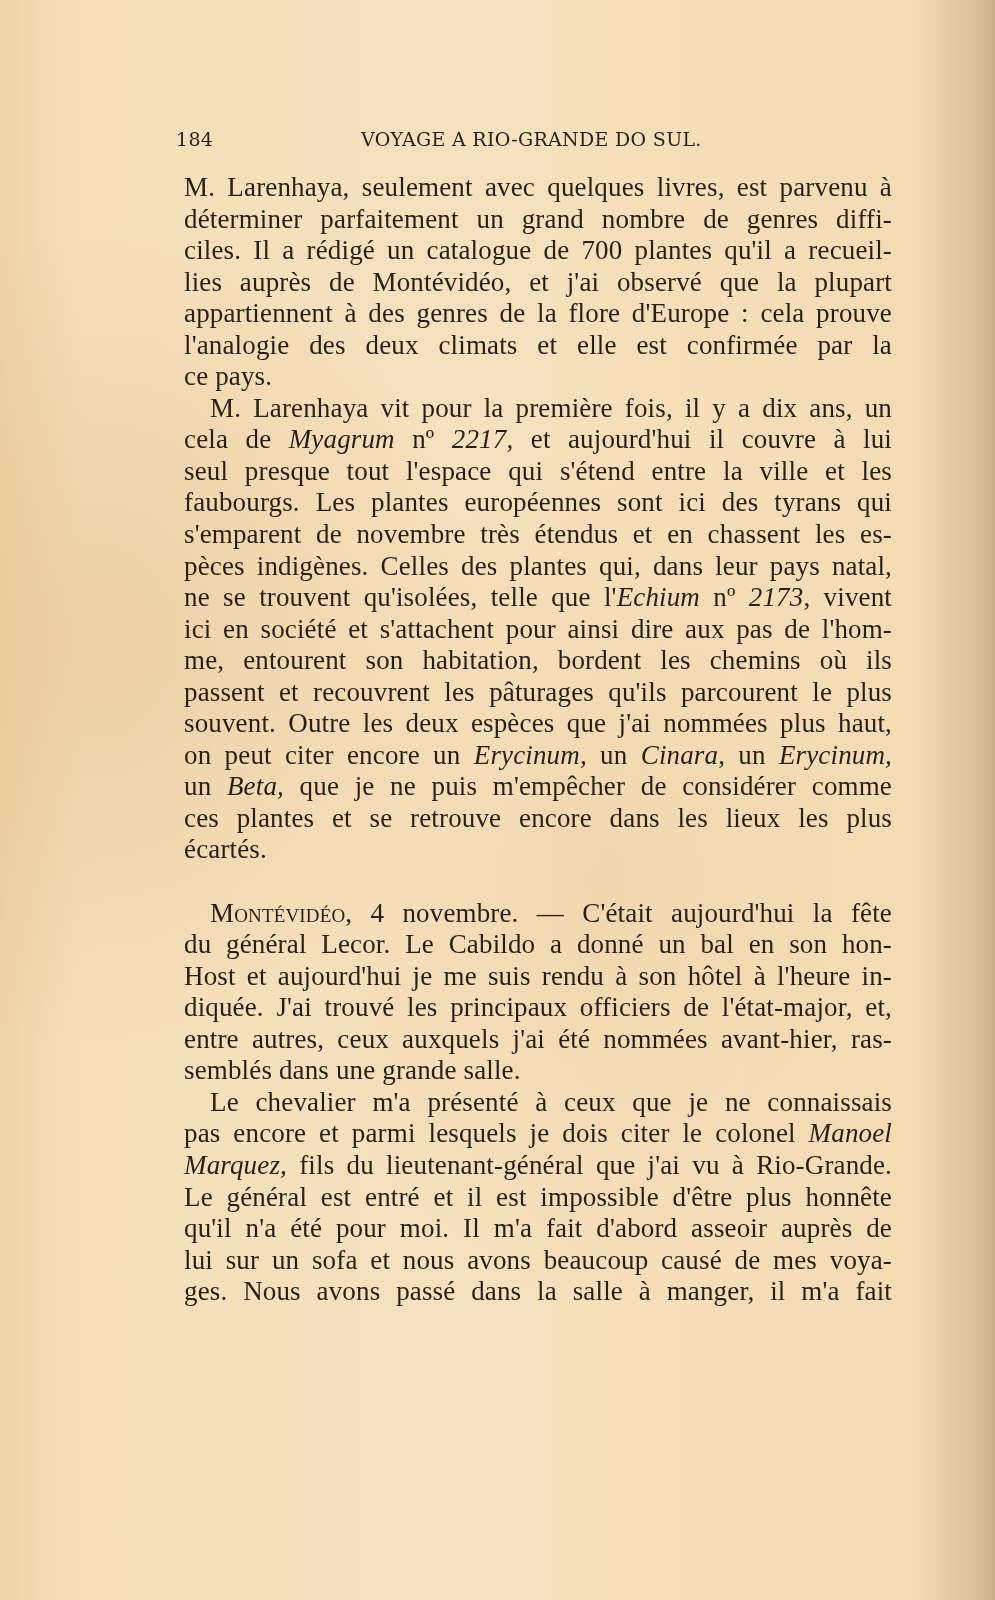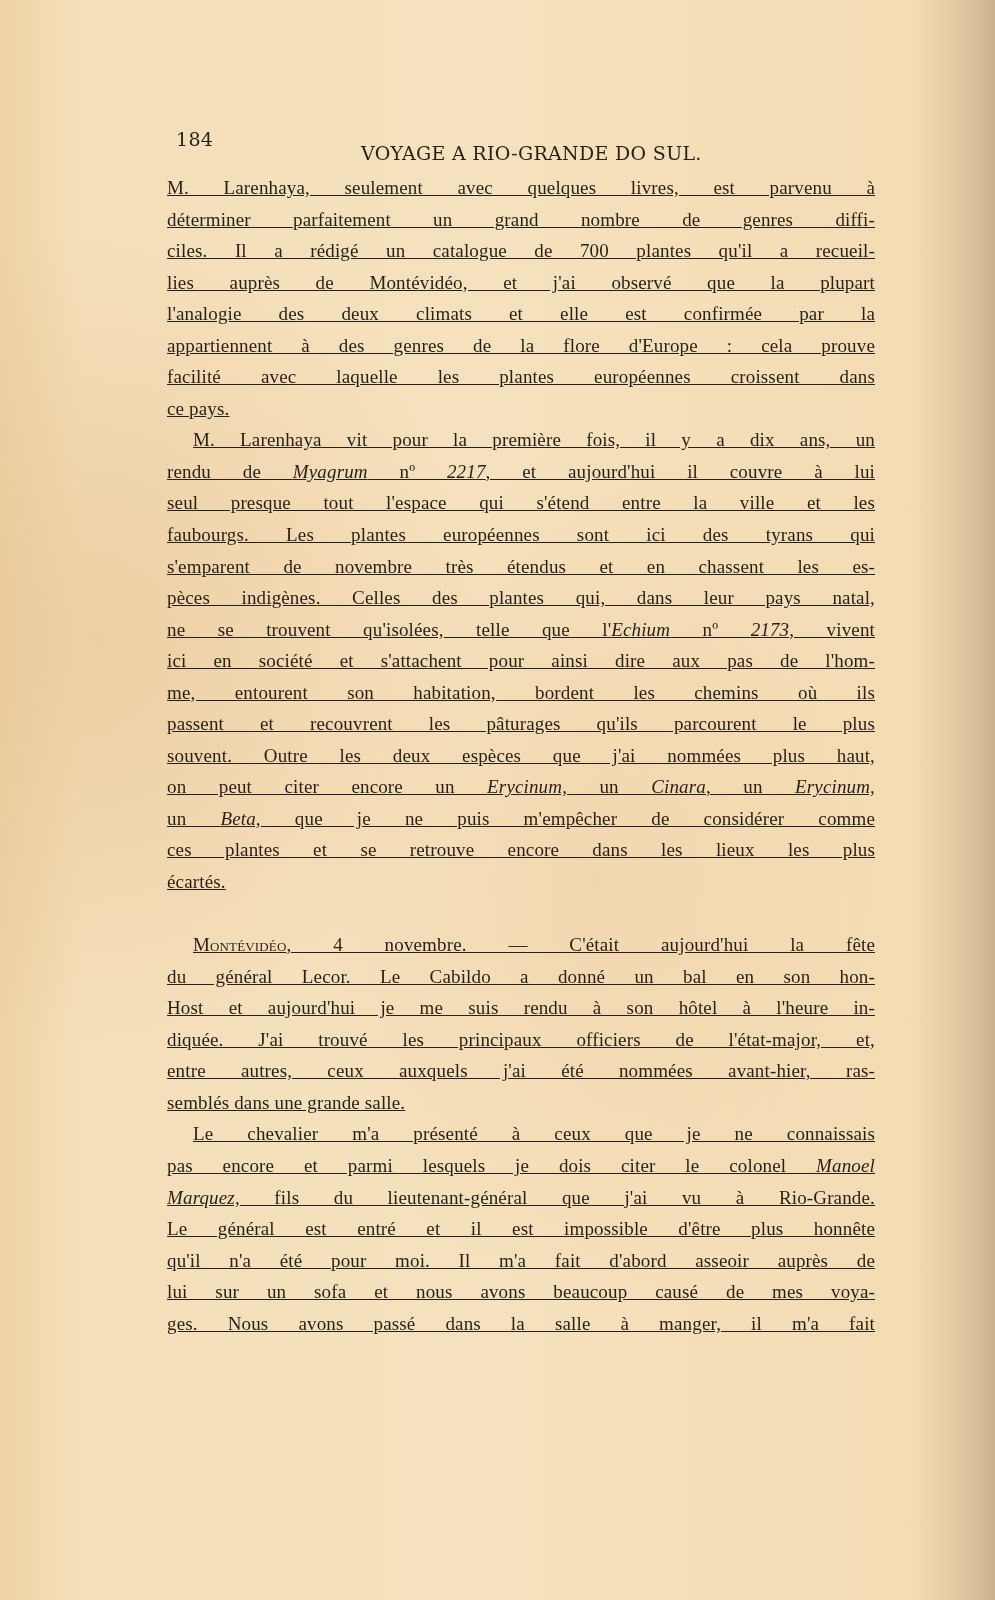--- a/index.html
+++ b/index.html
@@ -13,28 +13,27 @@
     position: relative;
     font-family: "DejaVu Serif", "Liberation Serif", serif;
     color: #2a1f16;
   }
   .page { position: absolute; left: 0; top: 0; width: 995px; height: 1600px; }
   .running-head {
     position: absolute; left: 176px; top: 128px; width: 705px; height: 30px;
     font-size: 19px; letter-spacing: 0.3px;
   }
   .page-number { position: absolute; left: 0; top: 0; }
-  .running-title { position: absolute; left: 185px; top: 0; margin-top: 14px; }
+  .running-title { position: absolute; left: 185px; top: 0; }
   .body-text {
-    position: absolute; left: 167px; top: 172px; width: 708px;
-    font-size: 19px; line-height: 31.55px;
+    position: absolute; left: 184px; top: 172px; width: 708px;
+    font-size: 27px; line-height: 31.55px;
     text-align: justify;
     font-family: "Liberation Serif", "DejaVu Serif", serif;
     letter-spacing: 0.15px;
-    text-decoration: underline;
   }
   .line { display: block; white-space: nowrap; text-align: justify; text-align-last: justify; height: 31.55px; }
   .line.last { text-align-last: left; }
   .indent { padding-left: 26px; }
   .gap { height: 31.55px; display: block; }
   .sc { font-variant: small-caps; }
   i { font-style: italic; }
 </style>
 </head>
 <body>
@@ -44,28 +43,27 @@
     <span class="page-number">184</span>
     <span class="running-title">VOYAGE A RIO-GRANDE DO SUL.</span>
   </div>
 
   <div class="body-text">
     <div>
         <span class="line"><span>M. Larenhaya, seulement avec quelques livres, est parvenu à</span></span>
         <span class="line"><span>déterminer parfaitement un grand nombre de genres diffi-</span></span>
         <span class="line"><span>ciles. Il a rédigé un catalogue de 700 plantes qu'il a recueil-</span></span>
         <span class="line"><span>lies auprès de Montévidéo, et j'ai observé que la plupart</span></span>
+        <span class="line"><span>appartiennent à des genres de la flore d'Europe : cela prouve</span></span>
         <span class="line"><span>l'analogie des deux climats et elle est confirmée par la</span></span>
-        <span class="line"><span>appartiennent à des genres de la flore d'Europe : cela prouve</span></span>
-        <span class="line"><span>facilité avec laquelle les plantes européennes croissent dans</span></span>
         <span class="line last"><span>ce pays.</span></span>
       </div>
     <div>
         <span class="line indent"><span>M. Larenhaya vit pour la première fois, il y a dix ans, un</span></span>
-        <span class="line"><span>rendu de </span><i>Myagrum</i><span> nº </span><i>2217</i><span>, et aujourd'hui il couvre à lui</span></span>
+        <span class="line"><span>cela de </span><i>Myagrum</i><span> nº </span><i>2217</i><span>, et aujourd'hui il couvre à lui</span></span>
         <span class="line"><span>seul presque tout l'espace qui s'étend entre la ville et les</span></span>
         <span class="line"><span>faubourgs. Les plantes européennes sont ici des tyrans qui</span></span>
         <span class="line"><span>s'emparent de novembre très étendus et en chassent les es-</span></span>
         <span class="line"><span>pèces indigènes. Celles des plantes qui, dans leur pays natal,</span></span>
         <span class="line"><span>ne se trouvent qu'isolées, telle que l'</span><i>Echium</i><span> nº </span><i>2173</i><span>, vivent</span></span>
         <span class="line"><span>ici en société et s'attachent pour ainsi dire aux pas de l'hom-</span></span>
         <span class="line"><span>me, entourent son habitation, bordent les chemins où ils</span></span>
         <span class="line"><span>passent et recouvrent les pâturages qu'ils parcourent le plus</span></span>
         <span class="line"><span>souvent. Outre les deux espèces que j'ai nommées plus haut,</span></span>
         <span class="line"><span>on peut citer encore un </span><i>Erycinum,</i><span> un </span><i>Cinara</i><span>, un </span><i>Erycinum,</i></span>

